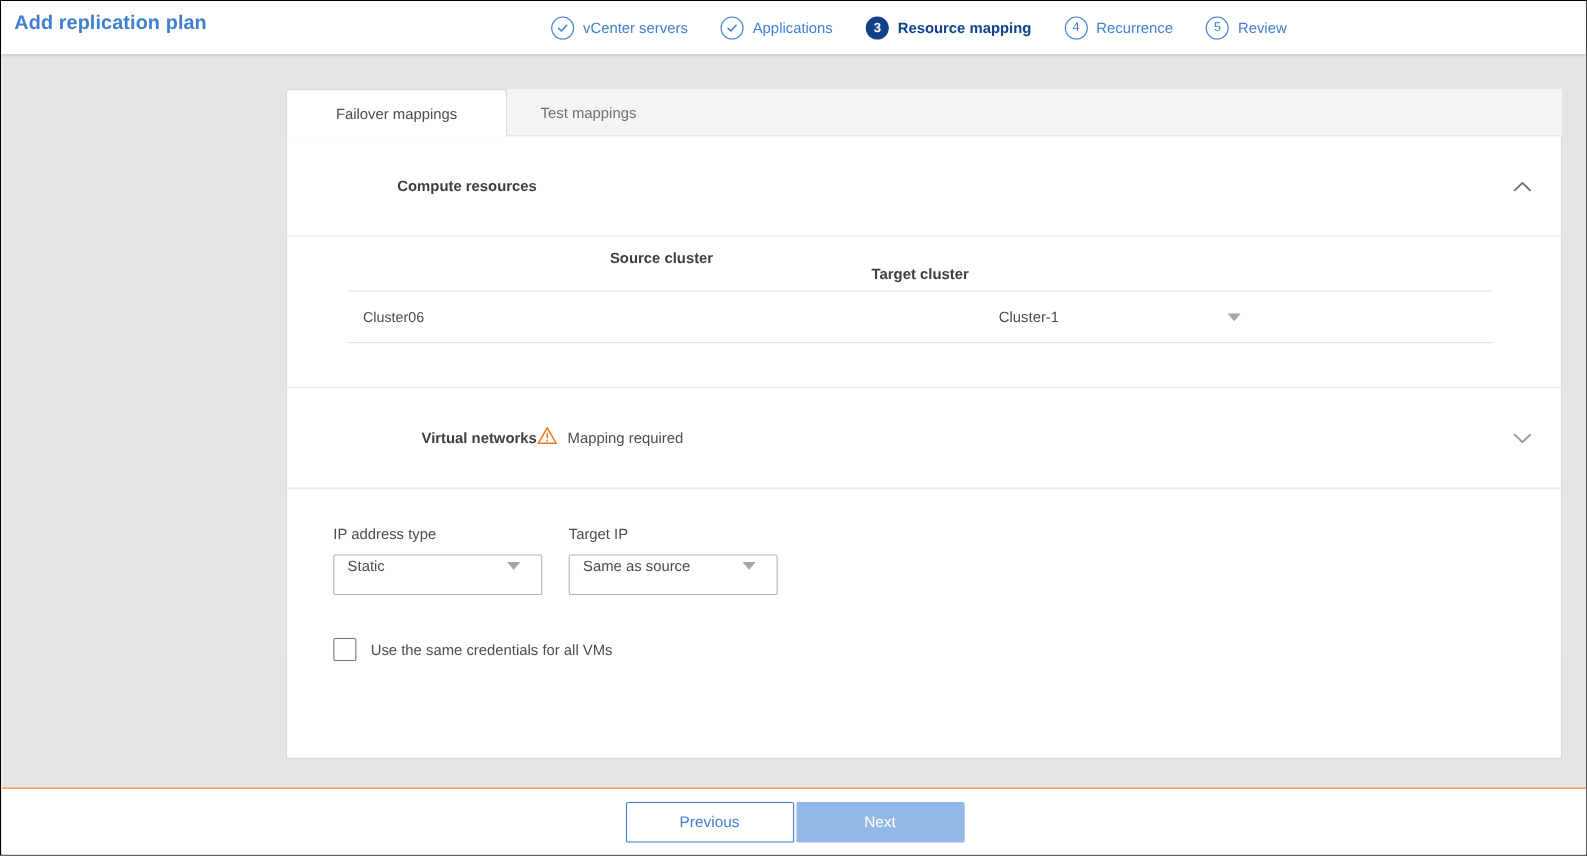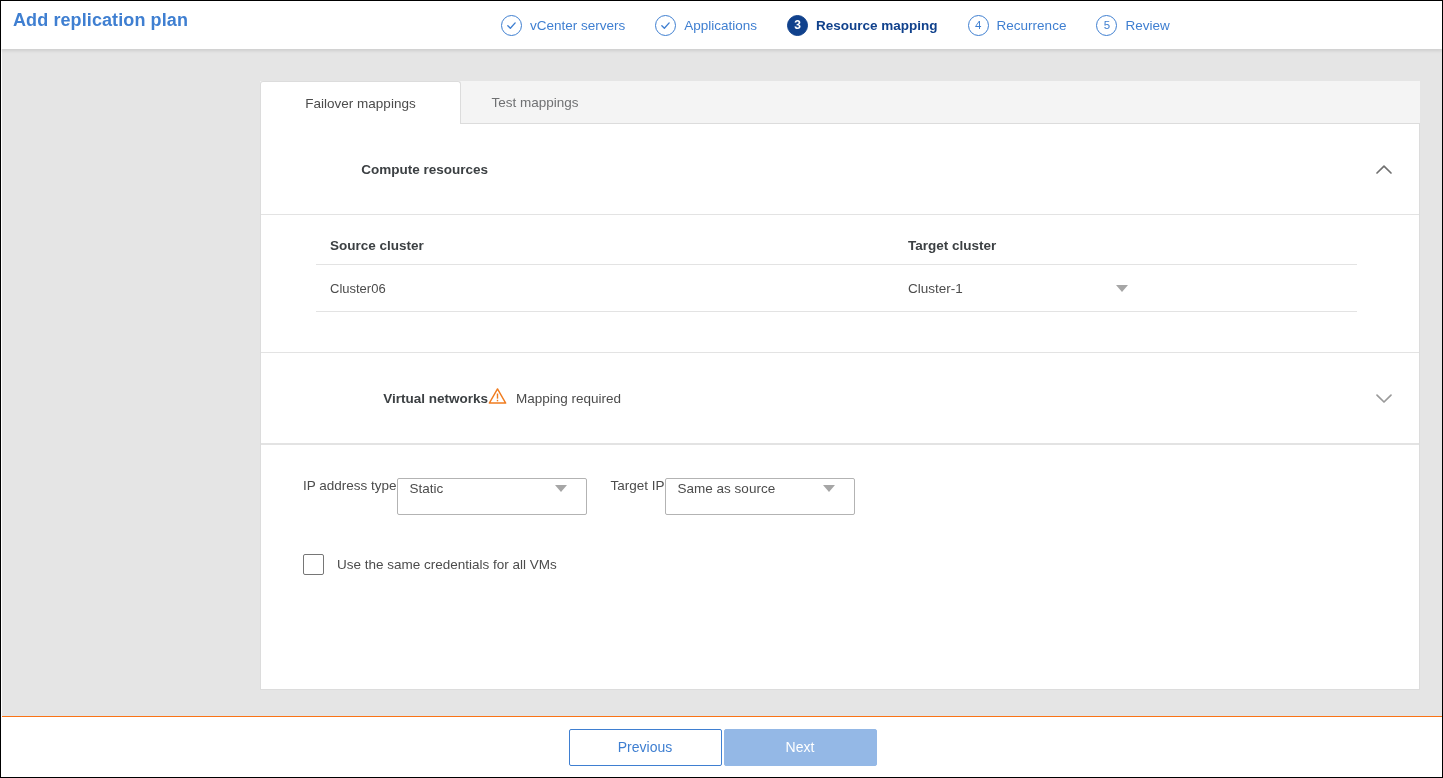--- a/index.html
+++ b/index.html
@@ -179,20 +179,21 @@
   
   .map-table {
     margin: 0 62px 0 55px;
     padding-top: 12px;
   }
   .map-head {
     display: flex;
     height: 38px;
     align-items: center;
     border-bottom: 1px solid #e3e3e3;
+    flex-direction: column;
   }
   .map-row {
     display: flex;
     height: 47px;
     align-items: center;
     border-bottom: 1px solid #e3e3e3;
   }
   .col-src { width: 592px; flex: none; padding-left: 14px; }
   .col-tgt { flex: 1; }
   .th { font-size: 13.5px; font-weight: bold; color: #3c4043; }
@@ -211,21 +212,21 @@
     border-right: 6px solid transparent;
     border-top: 7px solid #a6a6a6;
     margin-right: 10px;
     flex: none;
   }
   .table-spacer { height: 40px; }
 
   
   .vm-body { padding: 33px 0 0 42px; background: #ffffff; }
   .field-row { display: flex; gap: 24px; }
-  .field { display: flex; flex-direction: row; }
+  .field { display: flex; flex-direction: column; }
   .field-label { font-size: 13.5px; color: #4c4c4c; margin-bottom: 11px; }
   .box-select {
     height: 37px;
     border: 1px solid #b3b3b3;
     border-radius: 2px;
     background: #ffffff;
     display: flex;
     align-items: center;
     padding: 0 9px 16px 12px;
     cursor: pointer;

